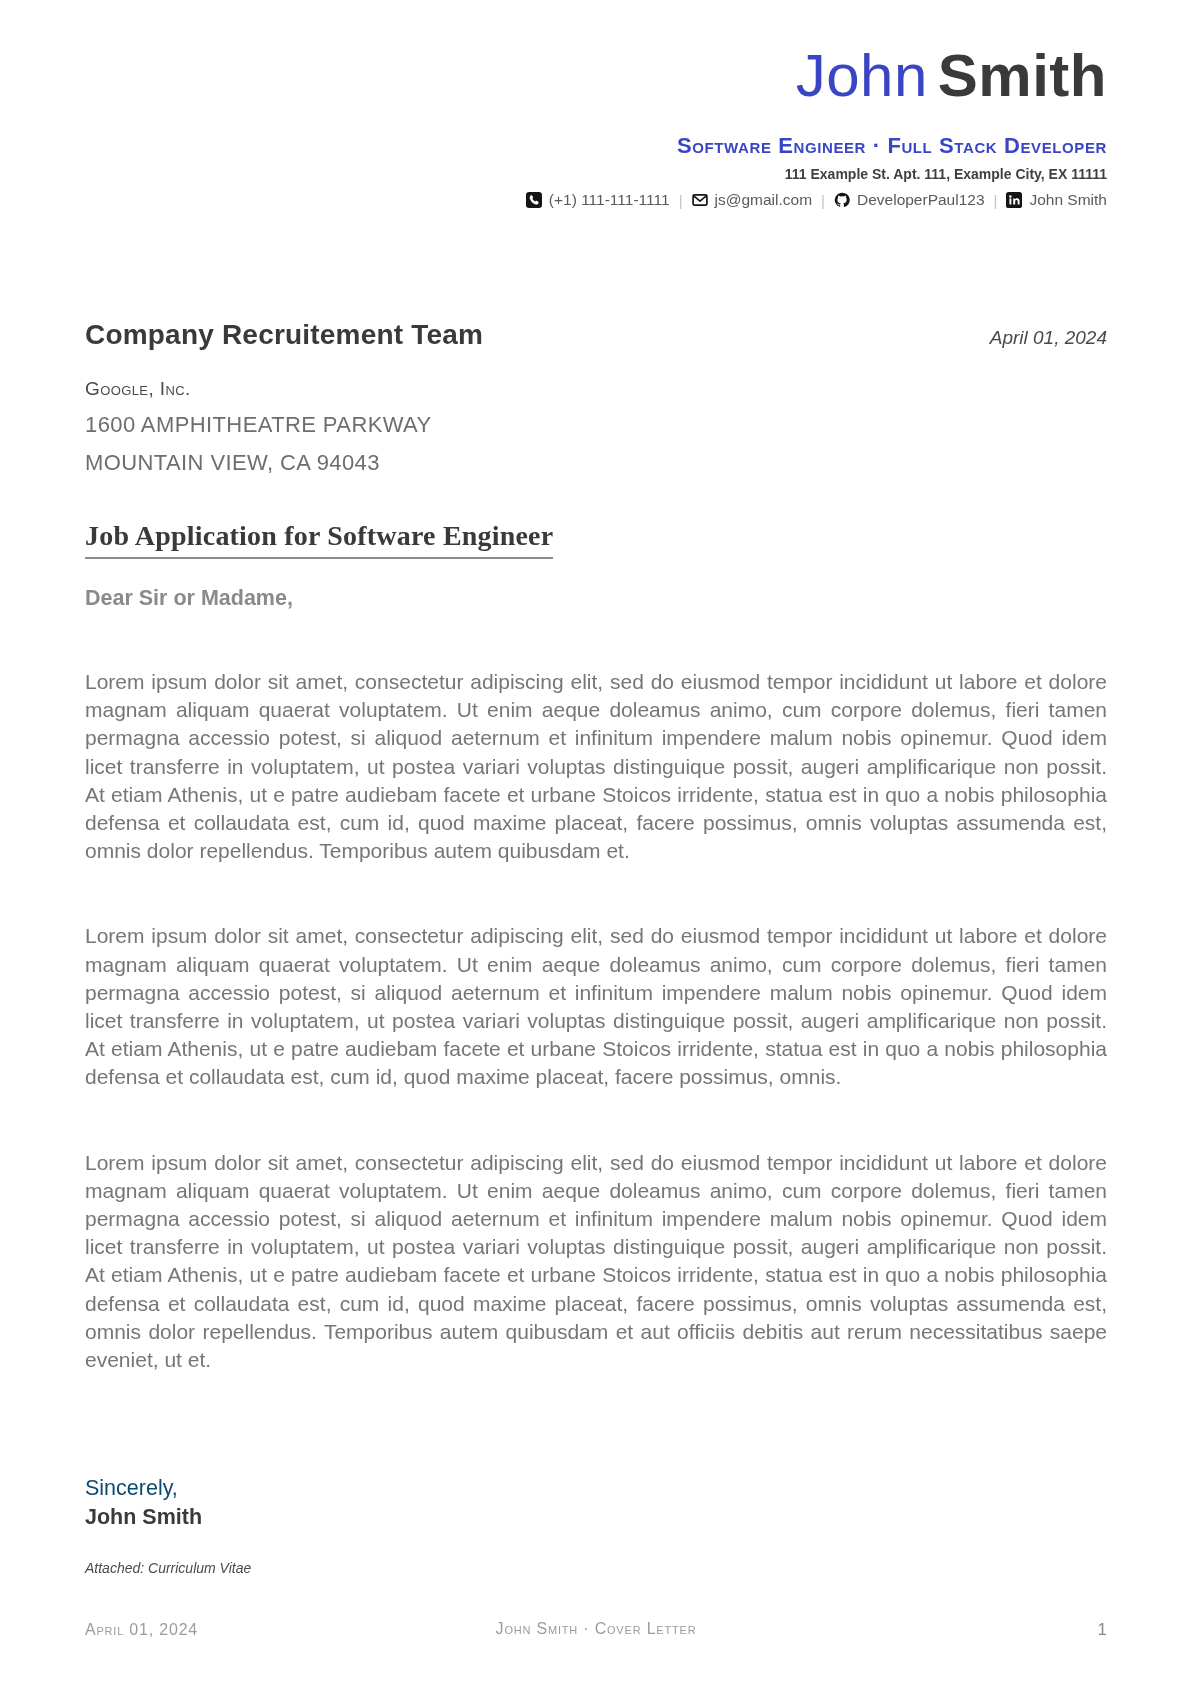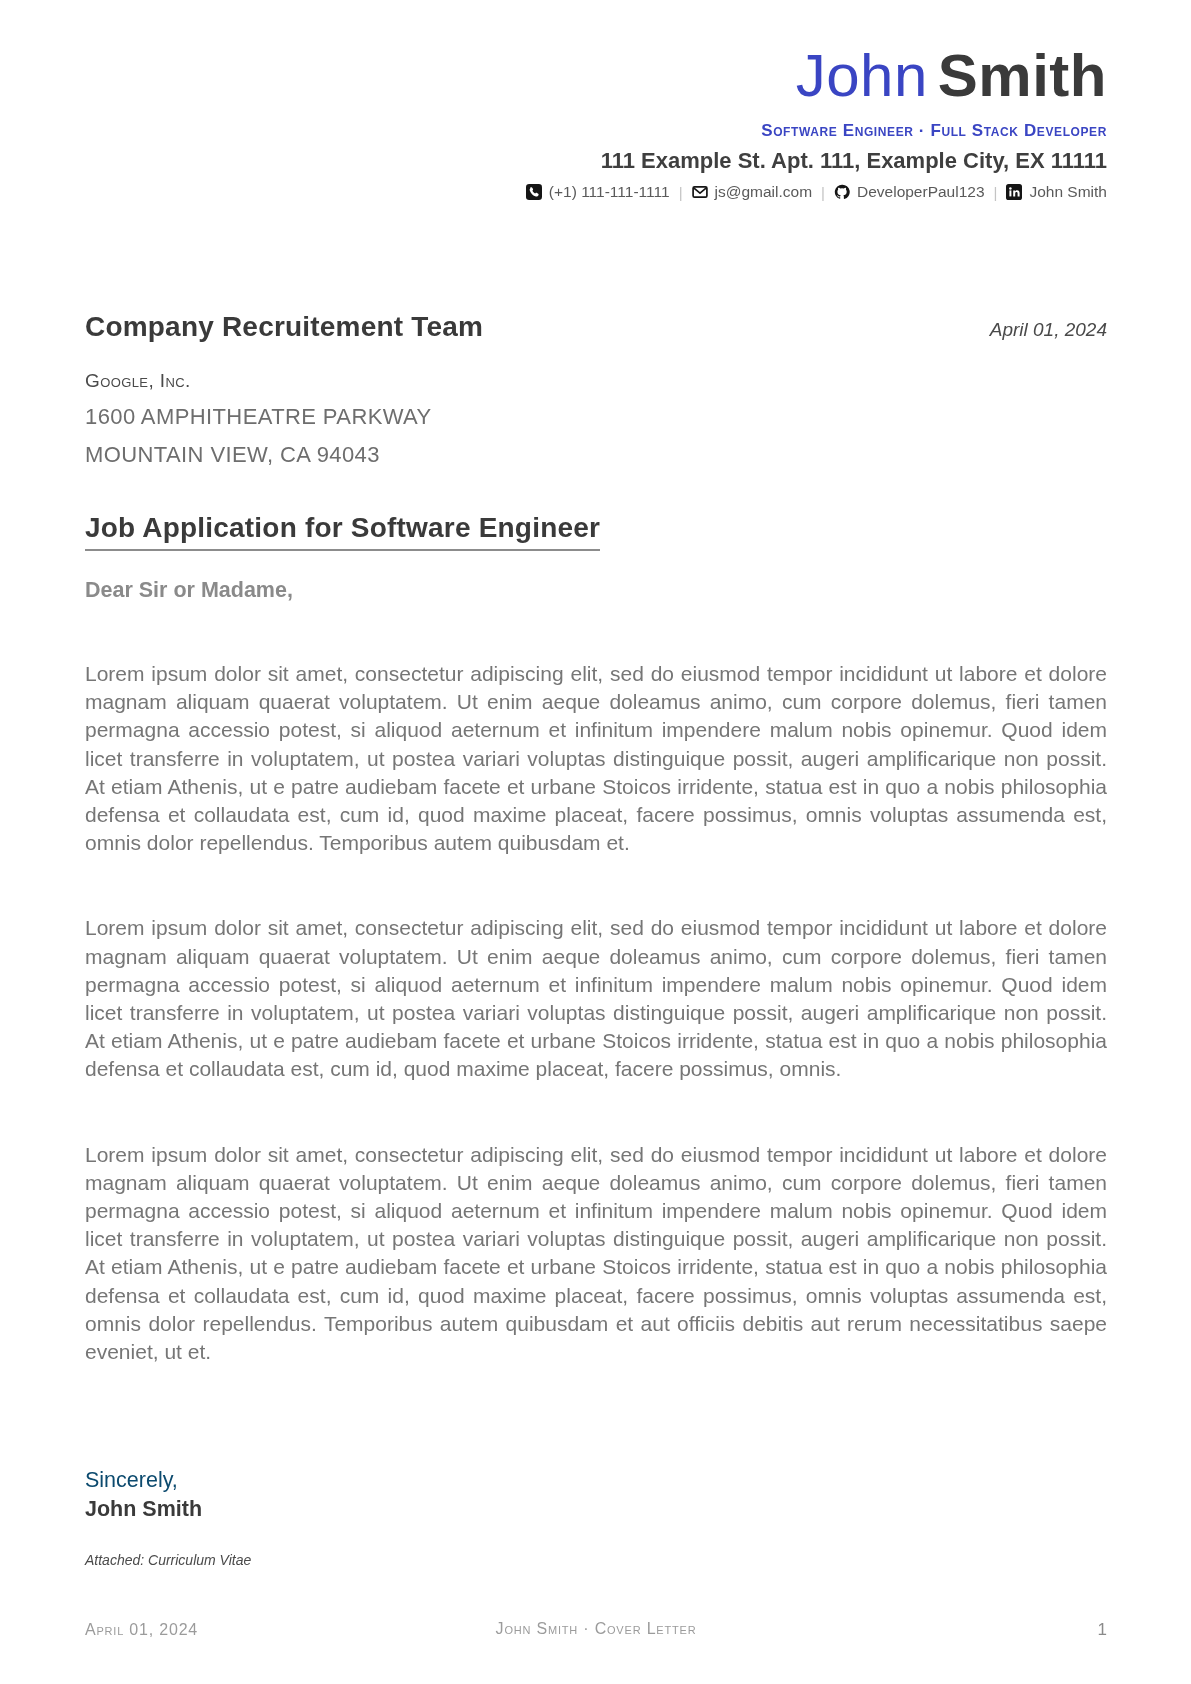--- a/index.html
+++ b/index.html
@@ -15,30 +15,30 @@
     position: absolute; inset: 0;
     padding: 46px 84px 8px 85px;
   }
 
   
   .header { text-align: right; }
   .name { font-size: 60px; line-height: 1.0; letter-spacing: 0.5px; }
   .name .first { color: var(--accent); font-weight: 300; }
   .name .last  { color: #3a3a3a; font-weight: 700; margin-left: 10px; }
   .subtitle {
-    margin-top: 15px;
+    margin-top: 27px;
     font-variant: small-caps;
     font-weight: 600;
-    font-size: 17px;
+    font-size: 22px;
     letter-spacing: 0.6px;
     color: var(--accent);
   }
   .hdr-address {
     margin-top: 7px;
-    font-size: 22px; font-weight: 700; color: #3f3f3f;
+    font-size: 14px; font-weight: 700; color: #3f3f3f;
   }
   .contact-line {
     margin-top: 9px;
     font-size: 15.5px; color: #5a5a5a;
     display: flex; justify-content: flex-end; align-items: center; gap: 9px;
   }
   .contact-item { display: inline-flex; align-items: center; gap: 7px; }
   .contact-item .icn { display: inline-flex; width: 16px; height: 16px; }
   .contact-item .icn svg { width: 16px; height: 16px; }
   .contact-sep { color: #c4c4c4; font-size: 15px; }
@@ -61,20 +61,21 @@
   }
 
   
   .letter-title-wrap { margin-top: 44px; }
   .letter-title {
     display: inline-block;
     font-size: 28px; font-weight: 700; color: #3a3a3a;
     padding-bottom: 5px;
     border-bottom: 2px solid #8c8c8c;
     letter-spacing: 0.2px;
+    font-family: Liberation Serif, serif;
   }
   .salutation { margin-top: 27px; font-size: 21.5px; color: #8a8a8a; font-weight: 700; }
   .body-paragraph {
     margin-top: 57px;
     font-size: 21px; line-height: 28.2px;
     color: #767676; font-weight: 300;
     text-align: justify;
   }
   .closing   { margin-top: 102px; font-size: 21.5px; color: #0c4a6e; font-weight: 300; }
   .signature { font-size: 21.5px; font-weight: 700; color: #3a3a3a; margin-top: 4px; }

